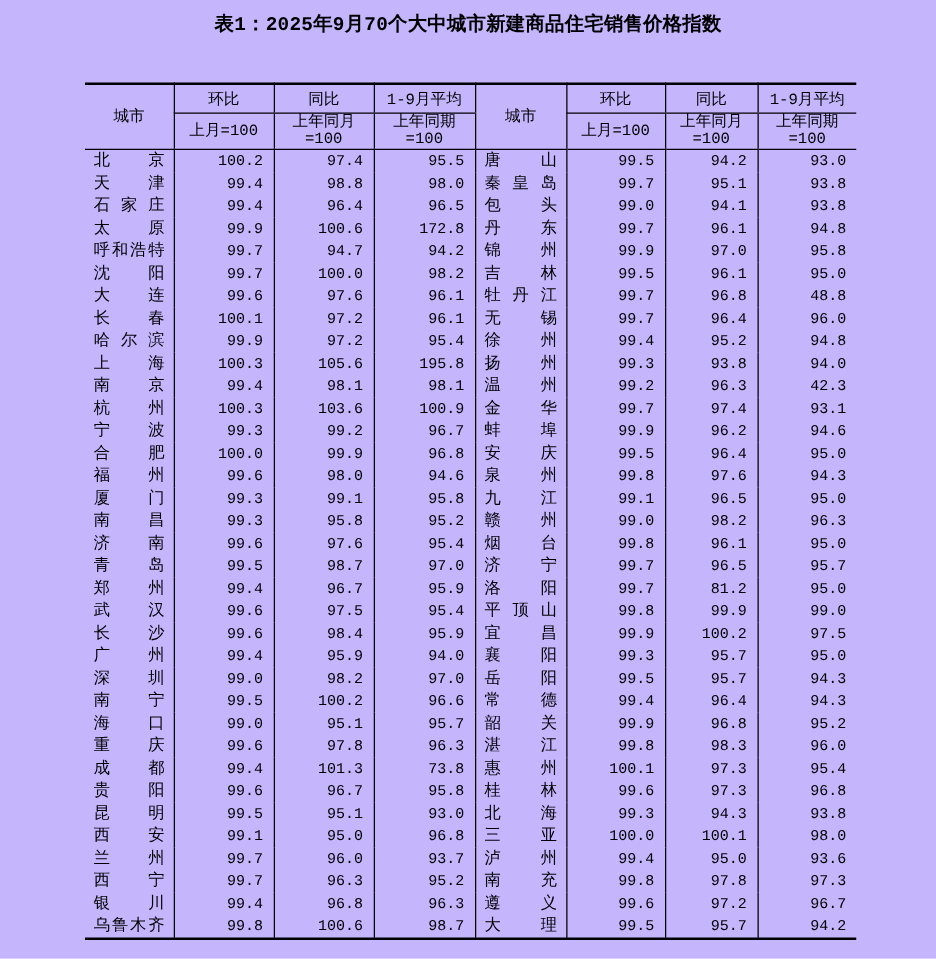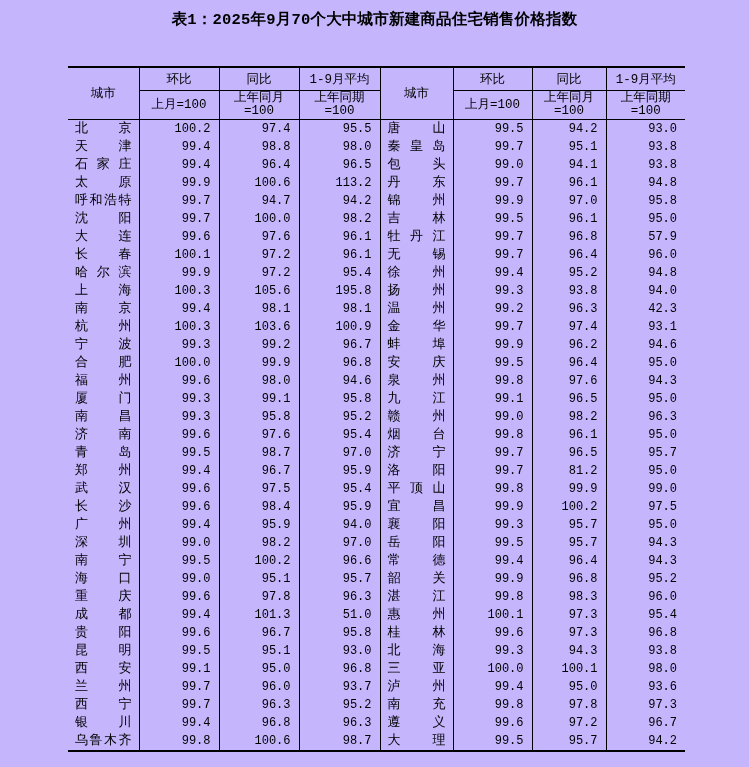--- a/index.html
+++ b/index.html
@@ -124,21 +124,21 @@
         </tr>
         <tr>
           <td class="city">
             <div class="city-name">
               <span>太</span>
               <span>原</span>
             </div>
           </td>
           <td class="num bl">99.9</td>
           <td class="num bl">100.6</td>
-          <td class="num bl">113.2</td>
+          <td class="num bl">172.8</td>
           <td class="city bl">
             <div class="city-name">
               <span>丹</span>
               <span>东</span>
             </div>
           </td>
           <td class="num bl">99.7</td>
           <td class="num bl">96.1</td>
           <td class="num bl">94.8</td>
         </tr>
@@ -196,21 +196,21 @@
           <td class="num bl">96.1</td>
           <td class="city bl">
             <div class="city-name">
               <span>牡</span>
               <span>丹</span>
               <span>江</span>
             </div>
           </td>
           <td class="num bl">99.7</td>
           <td class="num bl">96.8</td>
-          <td class="num bl">57.9</td>
+          <td class="num bl">48.8</td>
         </tr>
         <tr>
           <td class="city">
             <div class="city-name">
               <span>长</span>
               <span>春</span>
             </div>
           </td>
           <td class="num bl">100.1</td>
           <td class="num bl">97.2</td>
@@ -609,21 +609,21 @@
         </tr>
         <tr>
           <td class="city">
             <div class="city-name">
               <span>成</span>
               <span>都</span>
             </div>
           </td>
           <td class="num bl">99.4</td>
           <td class="num bl">101.3</td>
-          <td class="num bl">51.0</td>
+          <td class="num bl">73.8</td>
           <td class="city bl">
             <div class="city-name">
               <span>惠</span>
               <span>州</span>
             </div>
           </td>
           <td class="num bl">100.1</td>
           <td class="num bl">97.3</td>
           <td class="num bl">95.4</td>
         </tr>

